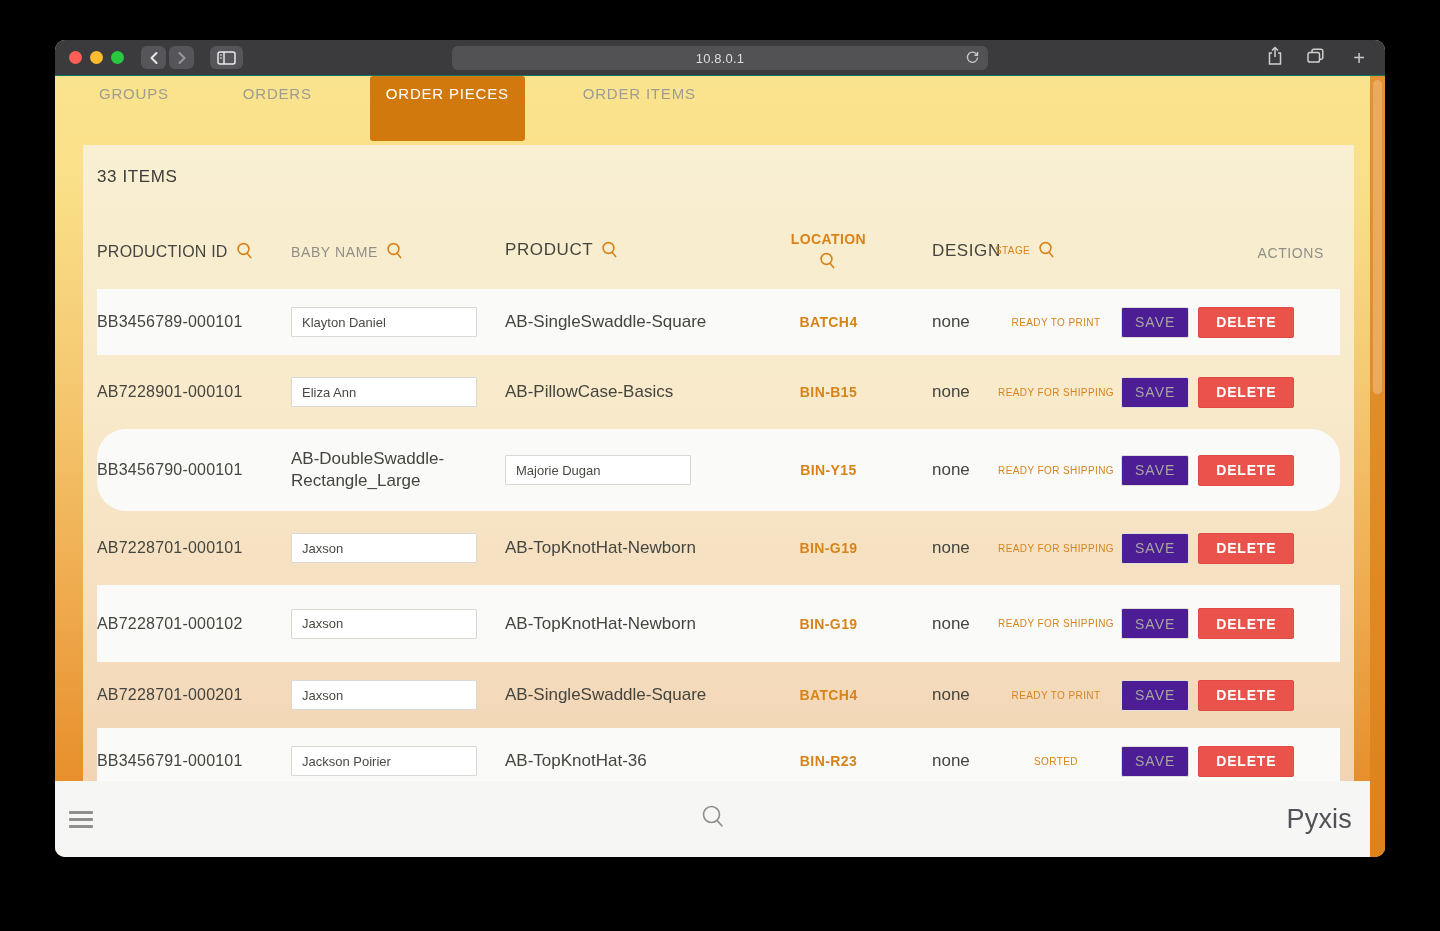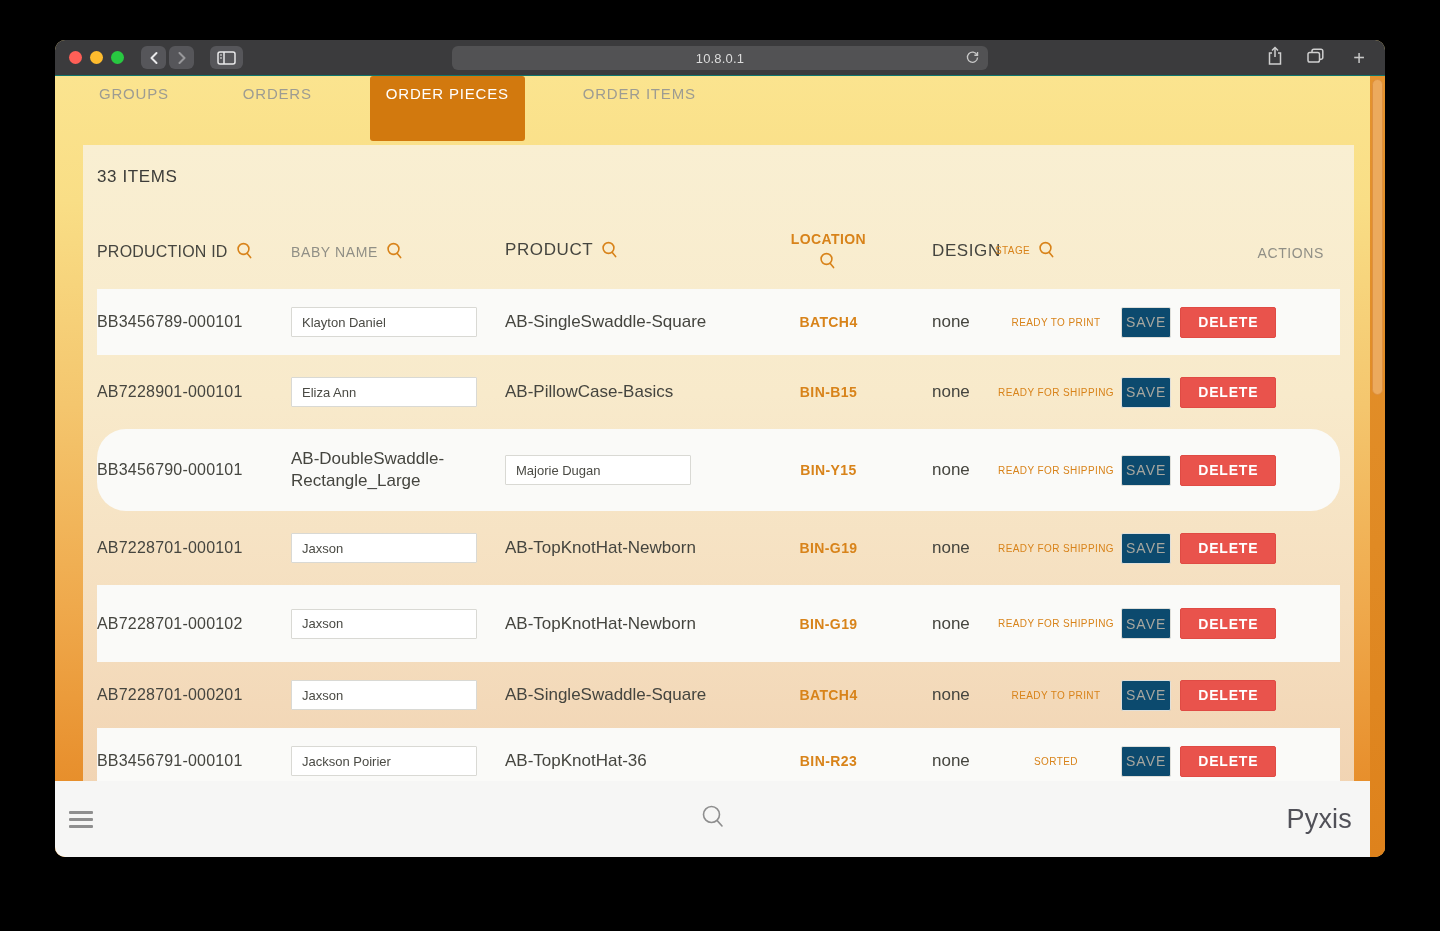--- a/index.html
+++ b/index.html
@@ -52,22 +52,22 @@
   .cell{box-sizing:border-box;}
   .c-id{font-size:16px;color:#45453F;letter-spacing:.2px;}
   .c-name input{width:186px;height:30px;border:1px solid #D9D9D4;background:#FFFFFF;border-radius:1px;
     font-family:inherit;font-size:13px;color:#4A4A44;padding:0 10px;box-sizing:border-box;outline:none;}
   .c-product{font-size:17px;color:#45453F;line-height:22px;padding-right:22px;}
   .c-location{text-align:center;font-size:14px;font-weight:700;color:#D8831A;letter-spacing:.4px;}
   .c-design{font-size:17px;color:#45453F;padding-left:14px;}
   .c-stage{text-align:center;font-size:10px;font-weight:400;color:#D8831A;letter-spacing:.4px;line-height:21px;}
   .c-actions{display:flex;justify-content:flex-start;gap:9px;padding-right:16px;}
   .btn{font-family:inherit;border-radius:2px;cursor:pointer;height:31px;}
-  .btn.save{background:#0c4a6e;border:1px solid #DFDFDA;color:#A6A69F;font-size:14px;
-    letter-spacing:1px;padding:0 4px;}
+  .btn.save{background:#4c1d95;border:1px solid #DFDFDA;color:#A6A69F;font-size:14px;
+    letter-spacing:1px;padding:0 13px;}
   .btn.delete{background:#E9534C;border:1px solid #E04B44;color:#FFFFFF;font-size:14px;font-weight:700;
     letter-spacing:.8px;padding:0 17px;}
   
   .footer{position:absolute;left:0;right:15px;bottom:0;height:76px;background:#F6F6F5;
     display:flex;align-items:center;padding:0 18px 0 14px;box-sizing:border-box;}
   .hamburger{width:24px;display:flex;flex-direction:column;gap:4px;cursor:pointer;}
   .hamburger span{display:block;height:3px;background:#8F8F8F;border-radius:1px;}
   .footer-search{position:absolute;left:50%;transform:translateX(-50%);cursor:pointer;}
   .brand{margin-left:auto;font-size:27px;color:#515158;letter-spacing:.2px;}
   

